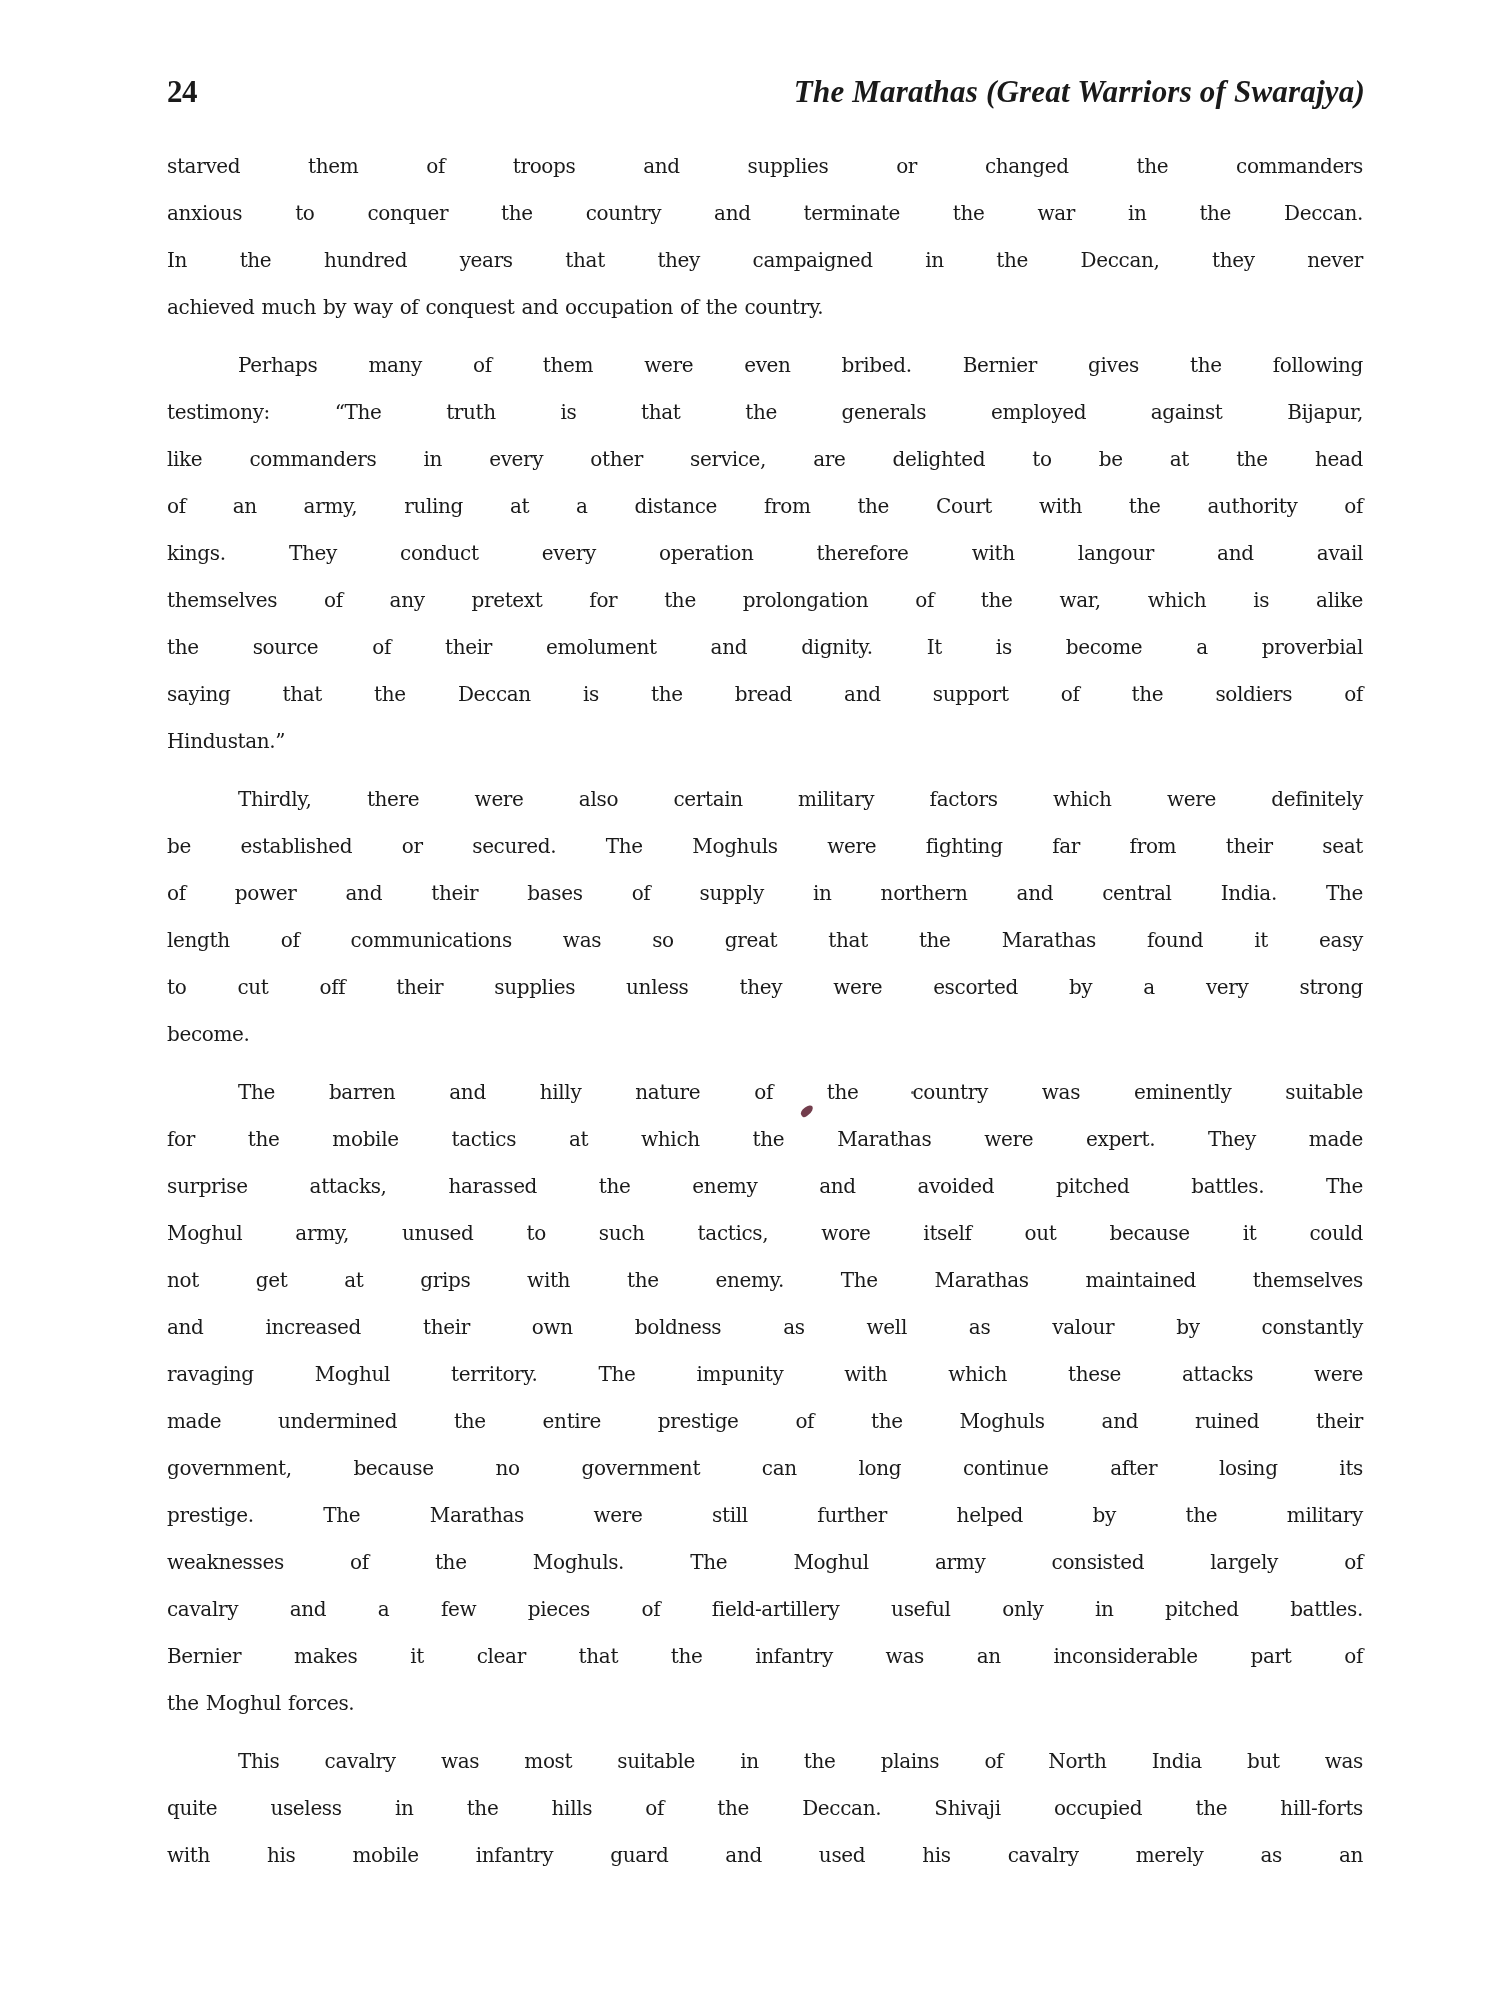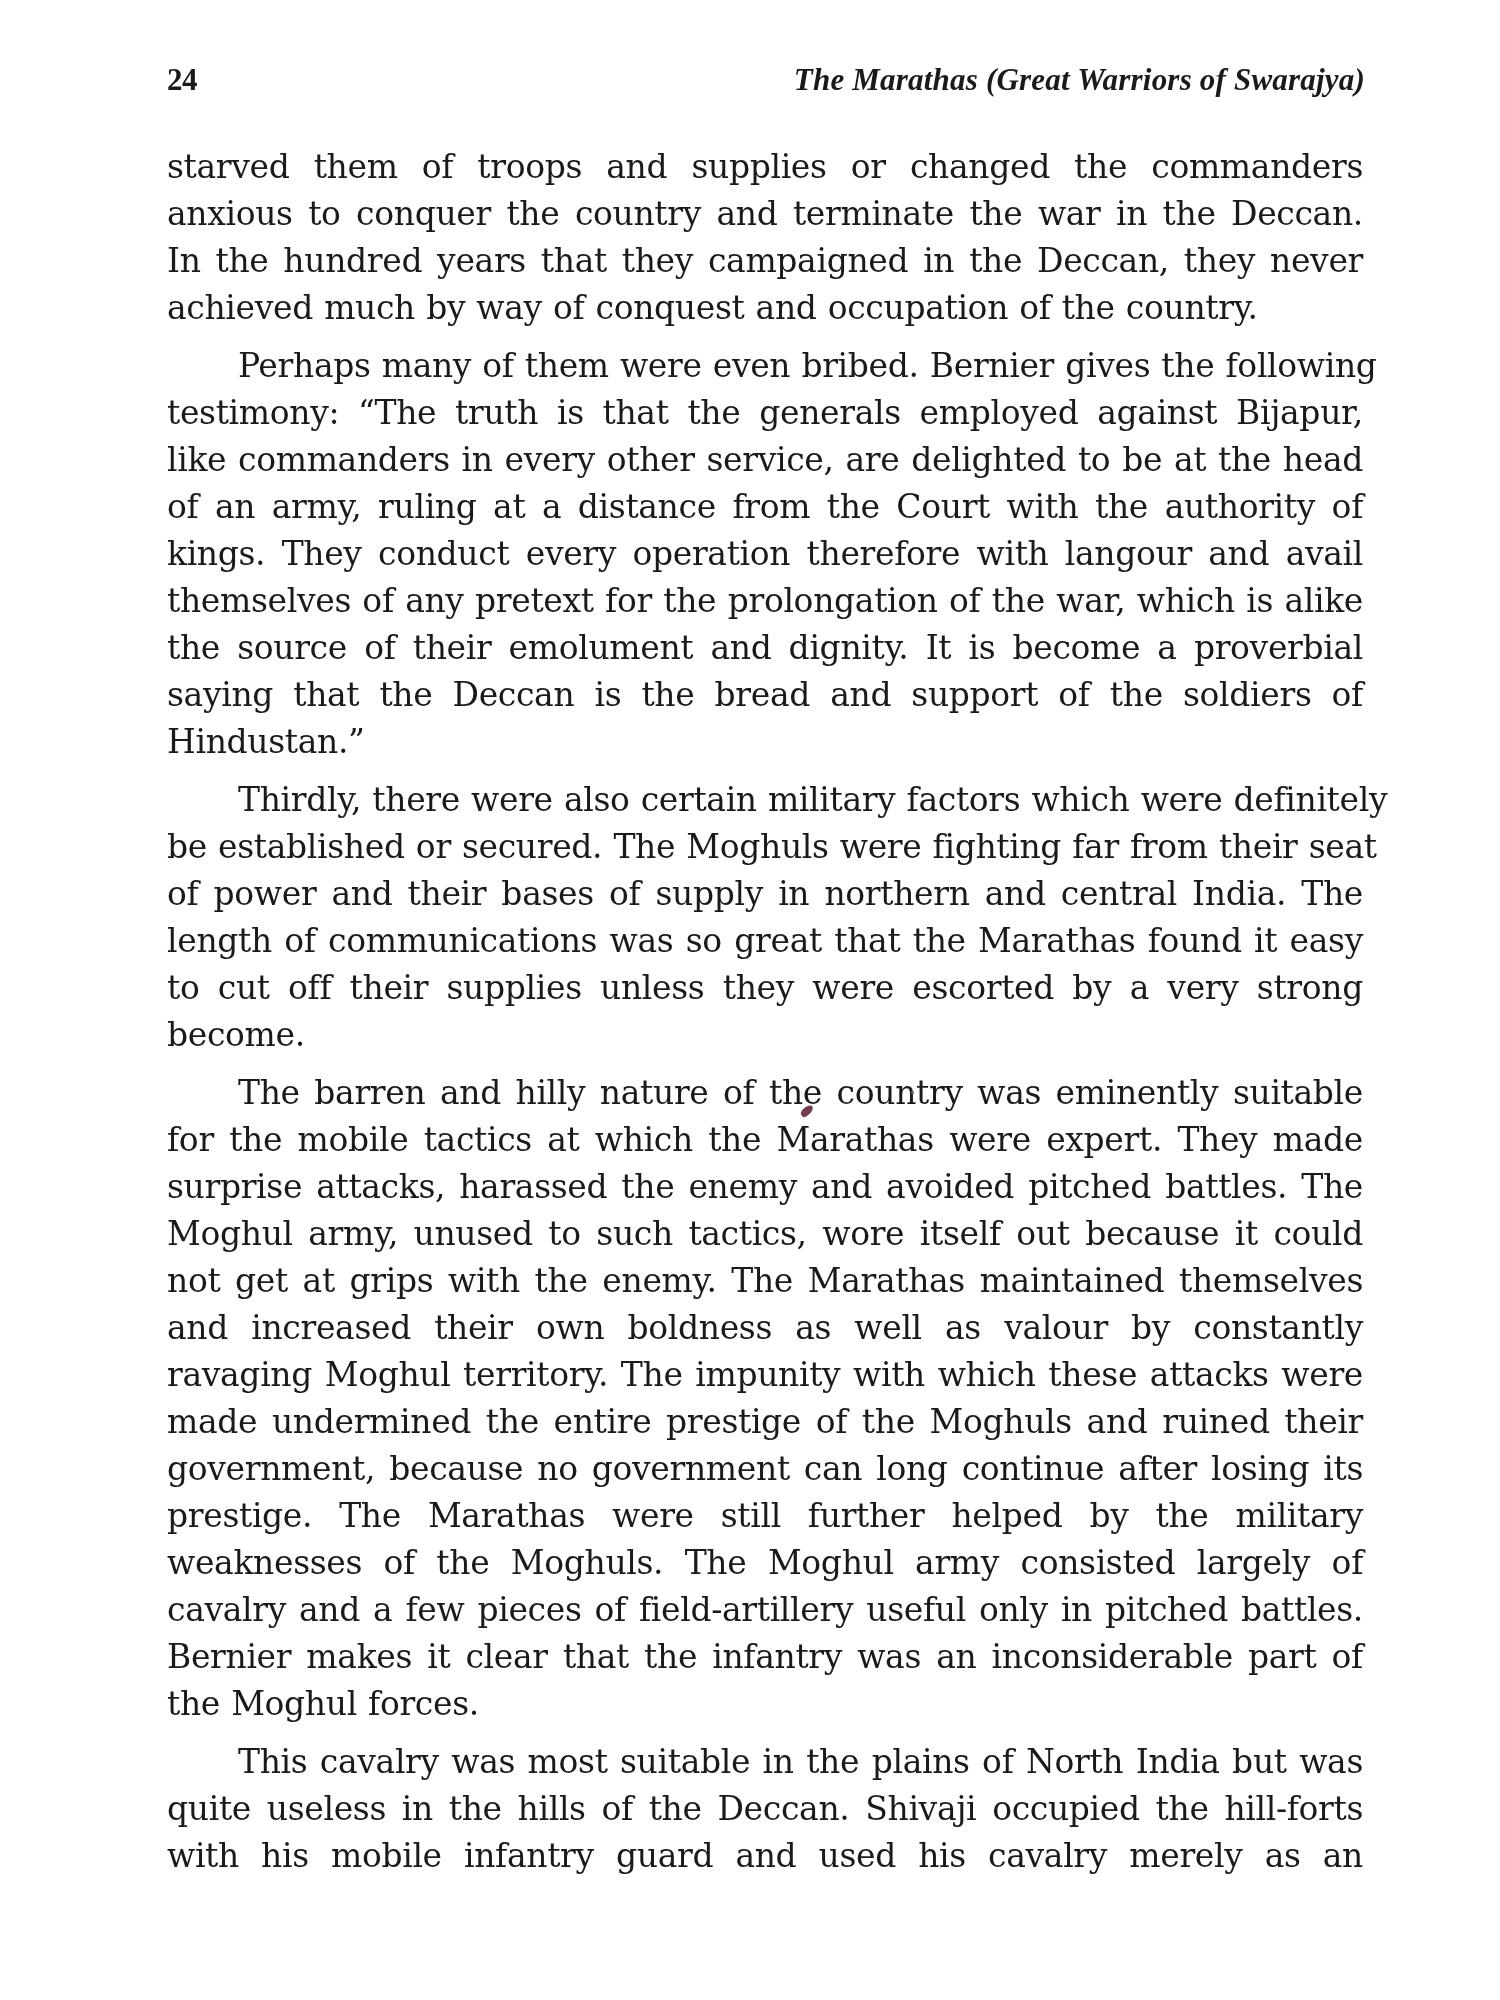--- a/index.html
+++ b/index.html
@@ -21,21 +21,21 @@
     width: 1500px; height: 2000px;
   }
   .running-head {
     position: absolute;
     left: 167px;
     right: 135px;
     top: 62px;
     height: 48px;
     display: flex;
     justify-content: space-between;
-    align-items: flex-start;
+    align-items: flex-end;
   }
   .page-number {
     font-family: "Liberation Serif", "DejaVu Serif", serif;
     font-weight: bold;
     font-size: 31px;
     letter-spacing: -0.5px;
   }
   .book-title {
     font-family: "Liberation Serif", "DejaVu Serif", serif;
     font-style: italic;
@@ -44,21 +44,21 @@
     letter-spacing: 0.2px;
   }
   .body-text {
     position: absolute;
     left: 167px;
     top: 143px;
     width: 1196px;
   }
   .para {
     margin: 0 0 11px 0;
-    font-size: 33px;
+    font-size: 20px;
     line-height: 47px;
     text-align: justify;
     text-align-last: auto;
     letter-spacing: -0.35px;
     word-spacing: 1px;
   }
   .para .line {
     display: block;
     text-align: justify;
     text-align-last: justify;

